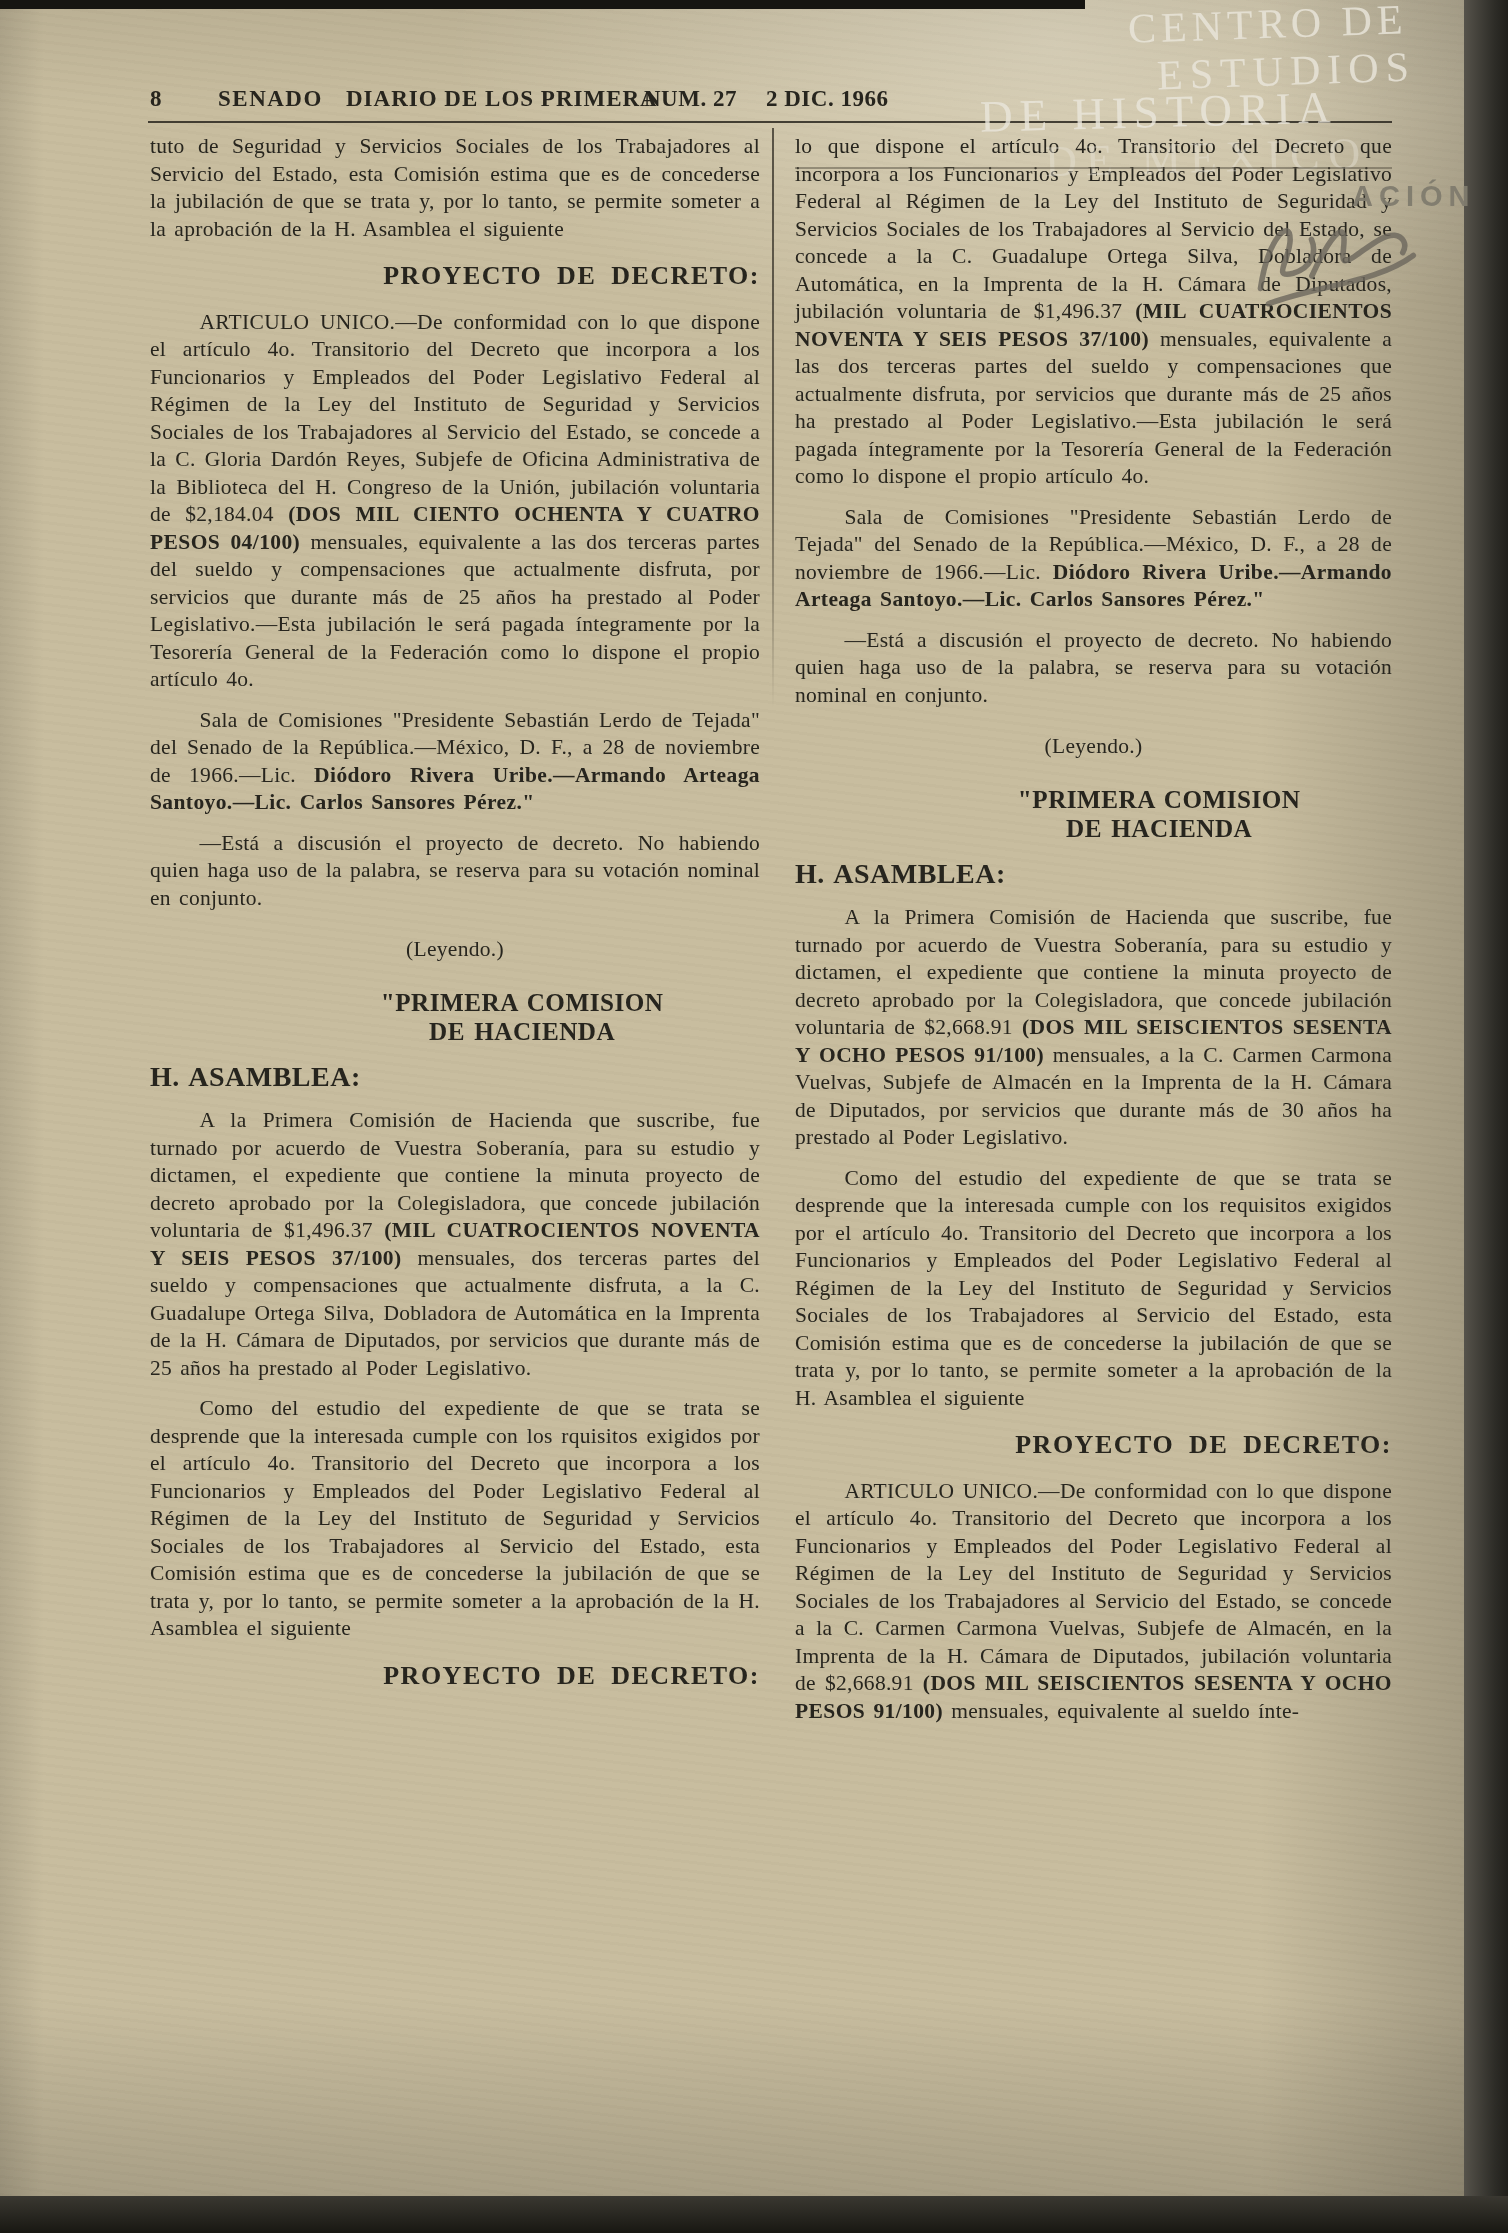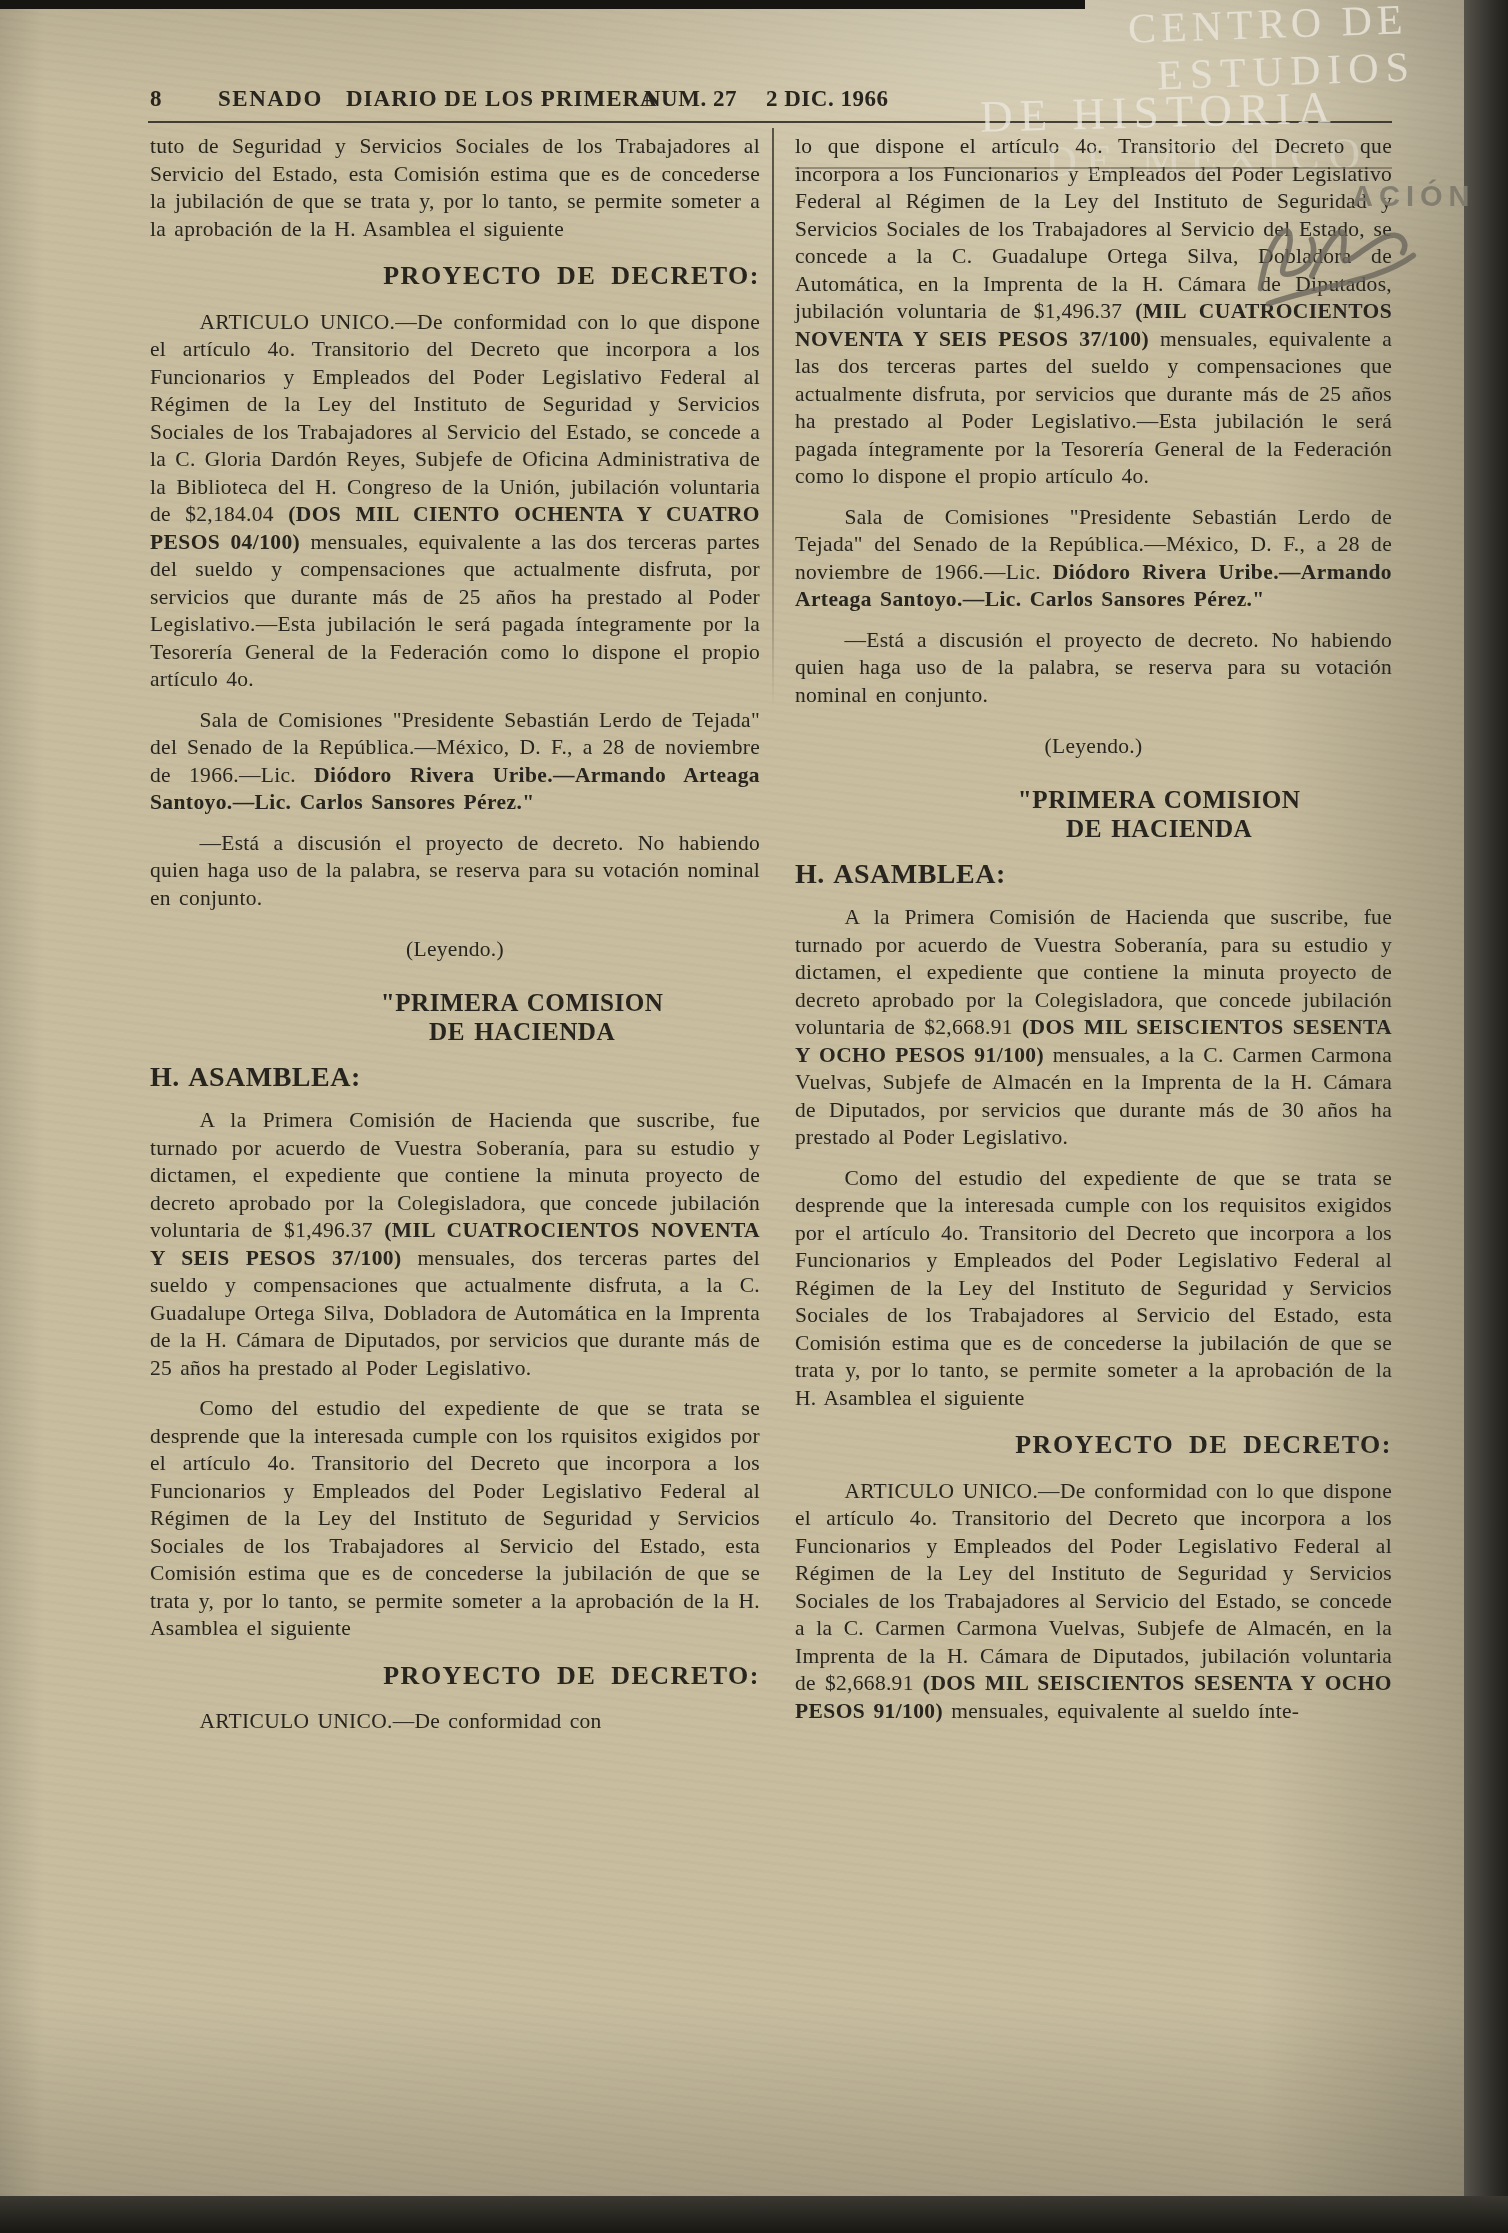--- a/index.html
+++ b/index.html
@@ -94,21 +94,20 @@
     <p class="para indent">ARTICULO UNICO.—De conformidad con lo que dispone el artículo 4o. Transitorio del Decreto que incorpora a los Funcionarios y Empleados del Poder Legislativo Federal al Régimen de la Ley del Instituto de Seguridad y Servicios Sociales de los Trabajadores al Servicio del Estado, se concede a la C. Gloria Dardón Reyes, Subjefe de Oficina Administrativa de la Biblioteca del H. Congreso de la Unión, jubilación voluntaria de $2,184.04 <b>(DOS MIL CIENTO OCHENTA Y CUATRO PESOS 04/100)</b> mensuales, equivalente a las dos terceras partes del sueldo y compensaciones que actualmente disfruta, por servicios que durante más de 25 años ha prestado al Poder Legislativo.—Esta jubilación le será pagada íntegramente por la Tesorería General de la Federación como lo dispone el propio artículo 4o.</p>
     <p class="para indent">Sala de Comisiones "Presidente Sebastián Lerdo de Tejada" del Senado de la República.—México, D. F., a 28 de noviembre de 1966.—Lic. <b>Diódoro Rivera Uribe.—Armando Arteaga Santoyo.—Lic. Carlos Sansores Pérez."</b></p>
     <p class="para indent">—Está a discusión el proyecto de decreto. No habiendo quien haga uso de la palabra, se reserva para su votación nominal en conjunto.</p>
     <p class="note-center">(Leyendo.)</p>
     <h3 class="commission">"PRIMERA COMISION
 DE HACIENDA</h3>
     <h4 class="salutation">H. ASAMBLEA:</h4>
     <p class="para indent">A la Primera Comisión de Hacienda que suscribe, fue turnado por acuerdo de Vuestra Soberanía, para su estudio y dictamen, el expediente que contiene la minuta proyecto de decreto aprobado por la Colegisladora, que concede jubilación voluntaria de $1,496.37 <b>(MIL CUATROCIENTOS NOVENTA Y SEIS PESOS 37/100)</b> mensuales, dos terceras partes del sueldo y compensaciones que actualmente disfruta, a la C. Guadalupe Ortega Silva, Dobladora de Automática en la Imprenta de la H. Cámara de Diputados, por servicios que durante más de 25 años ha prestado al Poder Legislativo.</p>
     <p class="para indent">Como del estudio del expediente de que se trata se desprende que la interesada cumple con los rquisitos exigidos por el artículo 4o. Transitorio del Decreto que incorpora a los Funcionarios y Empleados del Poder Legislativo Federal al Régimen de la Ley del Instituto de Seguridad y Servicios Sociales de los Trabajadores al Servicio del Estado, esta Comisión estima que es de concederse la jubilación de que se trata y, por lo tanto, se permite someter a la aprobación de la H. Asamblea el siguiente</p>
     <h3 class="decree-heading">PROYECTO DE DECRETO:</h3>
-    <p class="para indent">ARTICULO UNICO.—De conformidad con</p>
   </section>
 
   <section class="col col-right">
     <p class="para">lo que dispone el artículo 4o. Transitorio del Decreto que incorpora a los Funcionarios y Empleados del Poder Legislativo Federal al Régimen de la Ley del Instituto de Seguridad y Servicios Sociales de los Trabajadores al Servicio del Estado, se concede a la C. Guadalupe Ortega Silva, Dobladora de Automática, en la Imprenta de la H. Cámara de Diputados, jubilación voluntaria de $1,496.37 <b>(MIL CUATROCIENTOS NOVENTA Y SEIS PESOS 37/100)</b> mensuales, equivalente a las dos terceras partes del sueldo y compensaciones que actualmente disfruta, por servicios que durante más de 25 años ha prestado al Poder Legislativo.—Esta jubilación le será pagada íntegramente por la Tesorería General de la Federación como lo dispone el propio artículo 4o.</p>
     <p class="para indent">Sala de Comisiones "Presidente Sebastián Lerdo de Tejada" del Senado de la República.—México, D. F., a 28 de noviembre de 1966.—Lic. <b>Diódoro Rivera Uribe.—Armando Arteaga Santoyo.—Lic. Carlos Sansores Pérez."</b></p>
     <p class="para indent">—Está a discusión el proyecto de decreto. No habiendo quien haga uso de la palabra, se reserva para su votación nominal en conjunto.</p>
     <p class="note-center">(Leyendo.)</p>
     <h3 class="commission">"PRIMERA COMISION
 DE HACIENDA</h3>
     <h4 class="salutation">H. ASAMBLEA:</h4>

